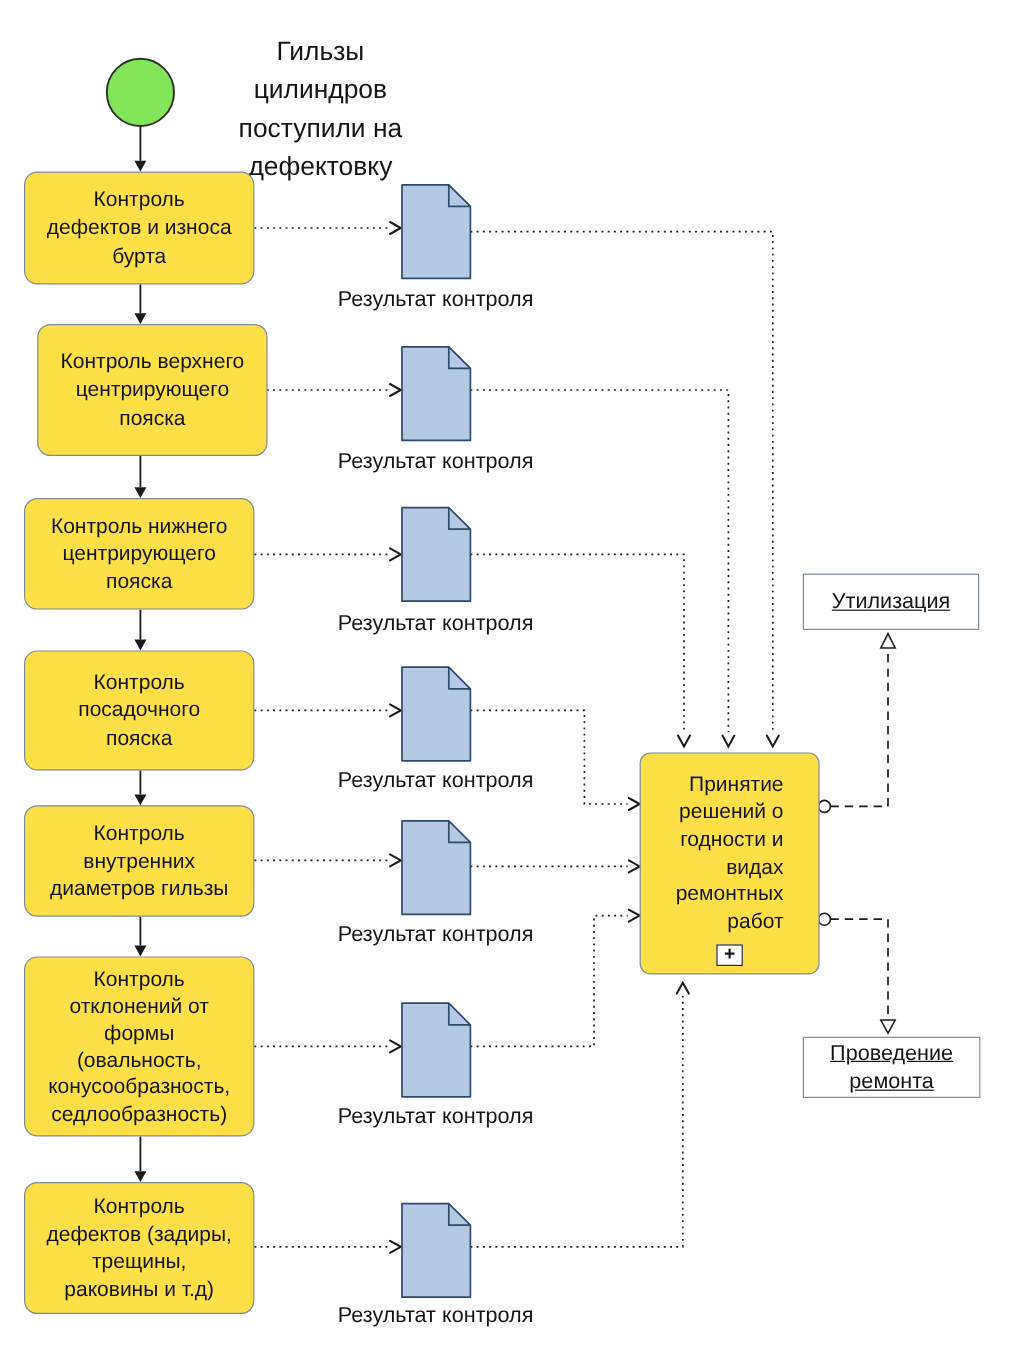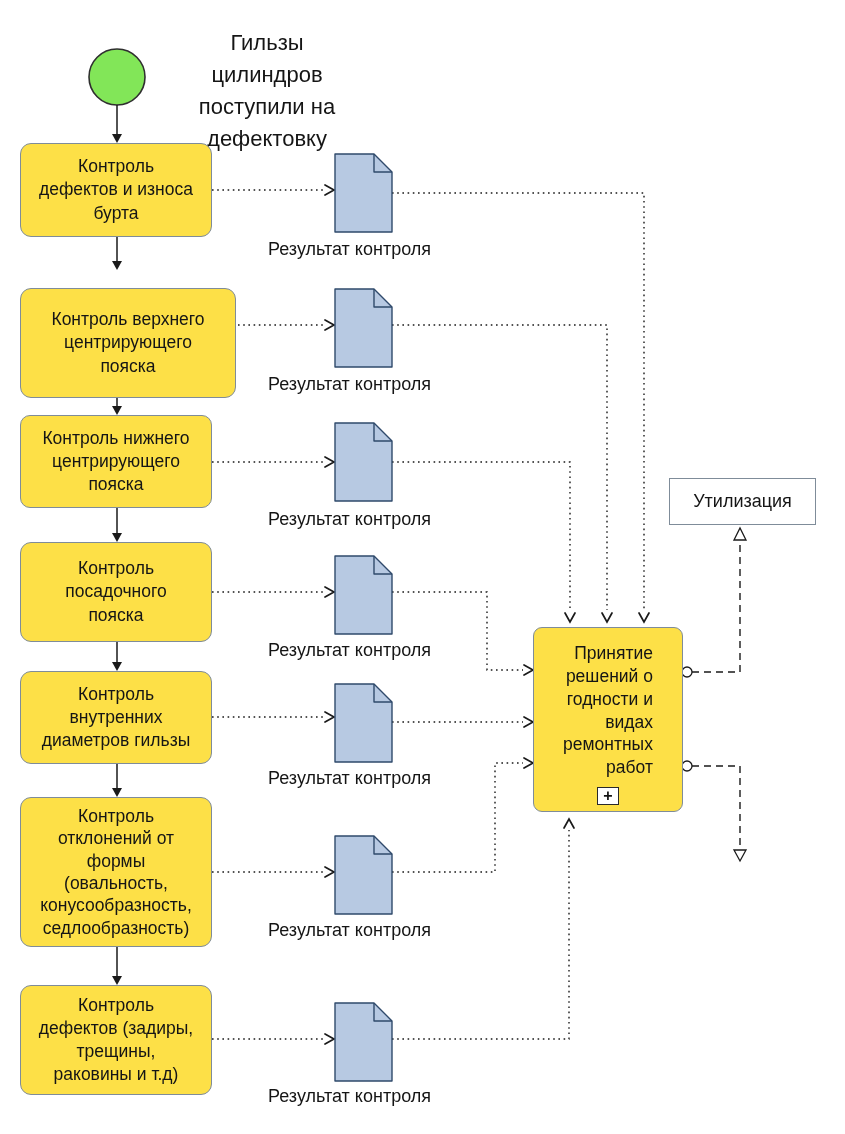--- a/index.html
+++ b/index.html
@@ -26,30 +26,31 @@
   .decision { border-radius: 9px; padding: 6px 4px 24px 4px; }
   .plus-marker {
     position: absolute; left: 50%; bottom: 6px; transform: translateX(-50%);
     width: 20px; height: 16px;
     border: 1.6px solid #2a2a2a; background: #ffffff;
     display: flex; align-items: center; justify-content: center;
     font-size: 16px; font-weight: bold; line-height: 1; color: #111;
   }
   .doc-label {
     position: absolute; left: 268px; width: 190px;
-    text-align: left; font-size: 18px;
+    text-align: center; font-size: 18px;
   }
   .plain-box {
     position: absolute;
     background: #ffffff;
     border: 1.3px solid #7f8c99;
     display: flex; align-items: center; justify-content: center;
     text-align: center; font-size: 18px; line-height: 1.3;
     white-space: pre-line;
     box-sizing: border-box;
+    text-decoration: underline;
   }
   .start-label {
     position: absolute; left: 192px; top: 27px; width: 150px;
     text-align: center; font-size: 22px; line-height: 1.45;
     white-space: pre-line;
   }
 </style>
 </head>
 <body>
 
@@ -159,24 +160,24 @@
   </svg>
 
   <div class="start-label">Гильзы
 цилиндров
 поступили на
 дефектовку</div>
 
   <div class="task" style="left:20px; top:143px; width:192px; height:94px;">Контроль
 дефектов и износа
 бурта</div>
-  <div class="task" style="left:20px; top:270px; width:216px; height:110px;margin-top:18px;">Контроль верхнего
+  <div class="task" style="left:31px; top:270px; width:192px; height:110px;">Контроль верхнего
 центрирующего
 пояска</div>
-  <div class="task" style="left:20px; top:415px; width:192px; height:93px;border-radius:10px;">Контроль нижнего
+  <div class="task" style="left:20px; top:415px; width:192px; height:93px;">Контроль нижнего
 центрирующего
 пояска</div>
   <div class="task" style="left:20px; top:542px; width:192px; height:100px;">Контроль
 посадочного
 пояска</div>
   <div class="task" style="left:20px; top:671px; width:192px; height:93px;">Контроль
 внутренних
 диаметров гильзы</div>
   <div class="task" style="left:20px; top:797px; width:192px; height:150px; line-height:1.28;">Контроль
 отклонений от
@@ -201,14 +202,16 @@
 
   <div class="doc-label" style="top:239px;">Результат контроля</div>
   <div class="doc-label" style="top:374px;">Результат контроля</div>
   <div class="doc-label" style="top:509px;">Результат контроля</div>
   <div class="doc-label" style="top:640px;">Результат контроля</div>
   <div class="doc-label" style="top:768px;">Результат контроля</div>
   <div class="doc-label" style="top:920px;">Результат контроля</div>
   <div class="doc-label" style="top:1086px;">Результат контроля</div>
 
   <div class="plain-box" style="left:669px; top:478px; width:147px; height:47px;">Утилизация</div>
+  <div class="plain-box" style="left:669px; top:864px; width:148px; height:51px;">Проведение
+ремонта</div>
 
 </div>
 
 </body></html>

